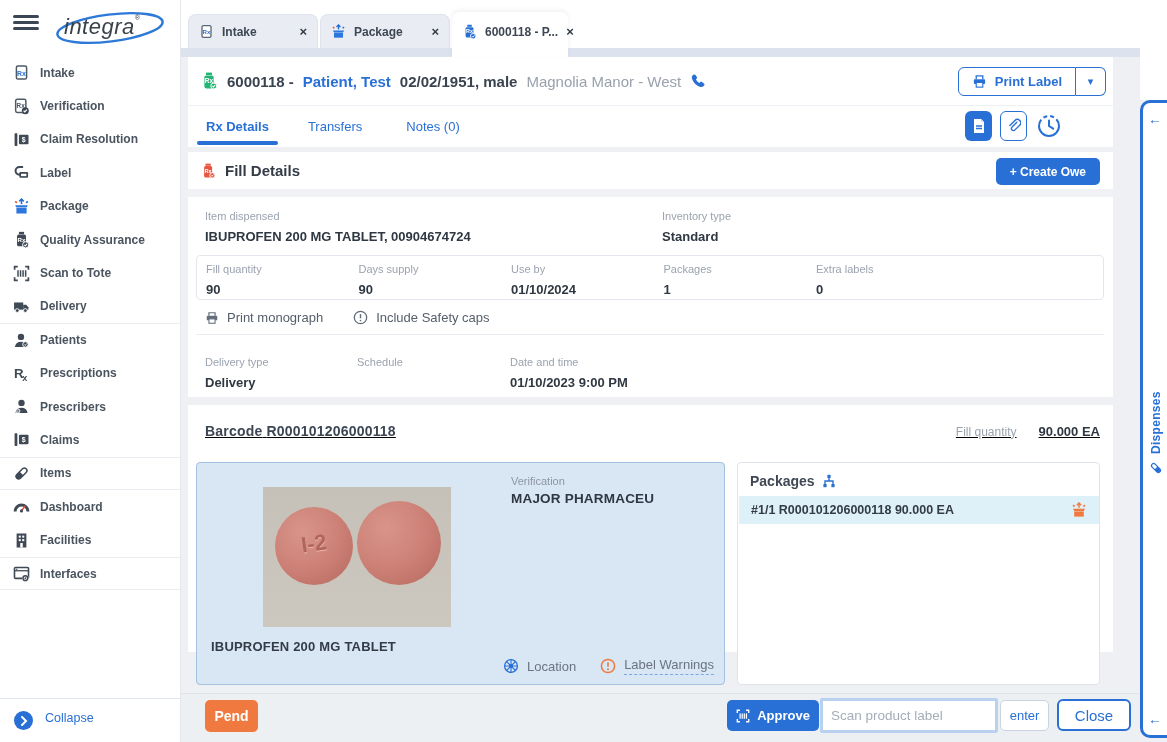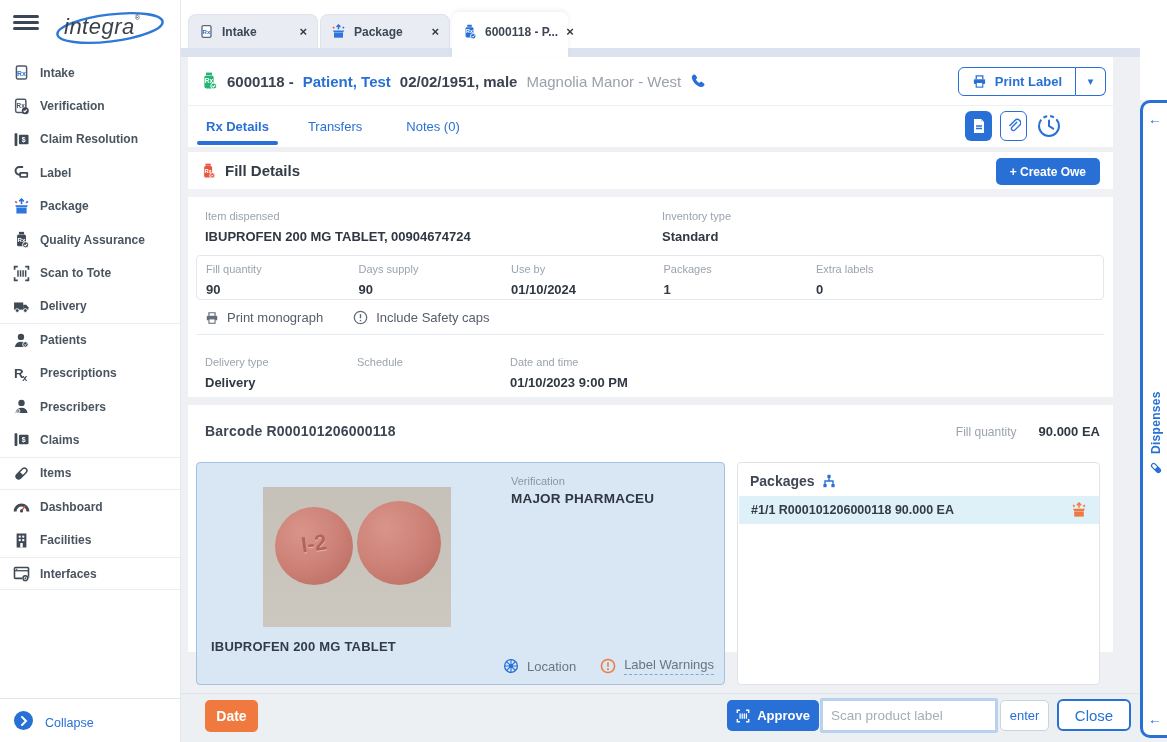--- a/index.html
+++ b/index.html
@@ -14,21 +14,21 @@
   .burger span { display:block; height:2.6px; background:#3b4754; border-radius:2px; margin-bottom:3.6px; }
   .logo { position:absolute; left:52px; top:6px; width:120px; height:40px; }
   .logo .swoosh { position:absolute; left:2px; top:3px; }
   .logo .word { position:absolute; left:12px; top:8px; font-size:22px; font-style:italic; color:#3a4149; letter-spacing:0.5px; }
   .logo .mark { font-size:7px; color:#3a4149; vertical-align:top; }
   .nav { position:absolute; left:0; top:56px; width:180px; }
   .nav-item { height:33.4px; display:flex; align-items:center; padding-left:13px; gap:10px; cursor:pointer; }
   .nav-item .lbl { font-size:12px; font-weight:bold; color:#4a545f; }
   .sep-top { border-top:1px solid #e9edf1; }
   .sep-bottom { border-bottom:1px solid #e9edf1; }
-  .collapse-row { position:absolute; left:0; bottom:12px; width:180px; padding:12px 0 0 14px; border-top:1px solid #dfe5ef; display:flex; align-items:flex-end; gap:12px; cursor:pointer; }
+  .collapse-row { position:absolute; left:0; bottom:12px; width:180px; padding:12px 0 0 14px; border-top:1px solid #dfe5ef; display:flex; align-items:flex-start; gap:12px; cursor:pointer; }
   .collapse-circle { width:19px; height:19px; border-radius:50%; background:#2970d6; display:flex; align-items:center; justify-content:center; }
   .collapse-row .lbl { font-size:12.5px; color:#2970d6; }
 
   
   .topbar { position:absolute; left:181px; top:0; width:986px; height:48px; background:#fff; }
   .tabstrip { position:absolute; left:181px; top:48px; width:986px; height:9px; background:#dce3ef; }
   .tabstrip-notch { position:absolute; left:271px; top:0; width:116px; height:9px; background:#fff; }
   .wtab { position:absolute; top:14px; height:34px; border-radius:8px 8px 0 0; background:#e9ecf2; border:1px solid #dfe3ec; border-bottom:none; display:flex; align-items:center; padding:0 10px; gap:8px; cursor:pointer; }
   .wtab .tlabel { font-size:12px; font-weight:bold; color:#3d4754; white-space:nowrap; }
   .wtab .tclose { margin-left:auto; font-size:13px; font-weight:bold; color:#2f3a46; cursor:pointer; line-height:1; }
@@ -66,21 +66,21 @@
   .row-dispensed { position:relative; height:55px; }
   .col-abs { position:absolute; top:13px; }
   .qty-box { position:absolute; left:8px; top:103px; width:908px; height:45px; border:1px solid #e3e7ed; border-radius:4px; display:flex; padding:7px 0 0 9px; }
   .qty-col { width:152.5px; }
   .mono-row { position:absolute; left:17px; top:158px; display:flex; align-items:center; gap:19px; }
   .mono-row .opt { display:flex; align-items:center; gap:8px; font-size:13px; color:#555e6b; cursor:pointer; }
   .mono-row .opt + .opt { margin-left:11px; }
   .fd-sep { position:absolute; left:8px; top:182px; width:908px; height:1px; background:#e8ebf0; }
   .row-delivery { position:absolute; left:0; top:191px; width:100%; height:54px; }
 
-  .cardC { position:absolute; left:188px; top:405px; width:925px; height:247px; background:#fff; }
+  .cardC { position:absolute; left:188px; top:405px; width:925px; height:247px; background:#fff;text-decoration:underline; }
   .bc-row { position:relative; height:52px; display:flex; align-items:center; padding:0 13px 0 17px; }
   .bc-title { font-size:14px; font-weight:bold; color:#3d4754; letter-spacing:0.2px; }
   .bc-right { margin-left:auto; font-size:12px; color:#9ba3af; }
   .bc-right b { font-size:13px; color:#2f3842; margin-left:22px; }
 
   .product-panel { position:absolute; left:8px; top:57px; width:529px; height:223px; background:#d9e6f3; border:1px solid #a3c1e0; border-radius:4px; }
   .pill-img { position:absolute; left:66px; top:24px; width:188px; height:140px; background:linear-gradient(180deg,#c6c1b8,#cdc8bf); overflow:hidden; }
   .pill { position:absolute; border-radius:50%; background:radial-gradient(circle at 35% 32%, #d9958b, #cb7f74 55%, #b76b60 95%); }
   .pill.p1 { left:12px; top:20px; width:78px; height:78px; }
   .pill.p2 { left:94px; top:14px; width:84px; height:84px; }
@@ -516,21 +516,21 @@
             <path d="M3.6 4.6L2.1 3.1" stroke="#f0793f" stroke-width="1.6"></path>
             <path d="M12.4 4.6l1.5-1.5" stroke="#f0793f" stroke-width="1.6"></path>
             <path d="M2 6.8h12l-1.2 2.2H3.2z" fill="#f0793f"></path>
             <rect x="3.2" y="9.4" width="9.6" height="5.2" fill="#f0793f"></rect>
           </svg>
       </div>
     </div>
   </div>
 
   <div class="footer">
-    <button class="pend-btn btn">Date</button>
+    <button class="pend-btn btn">Pend</button>
     <button class="approve-btn btn">
       <svg class="ic" width="14" height="14" viewBox="0 0 16 16">
           <path d="M1.5 4.5v-3h3M11.5 1.5h3v3M14.5 11.5v3h-3M4.5 14.5h-3v-3" fill="none" stroke="#fff" stroke-width="1.6"></path>
           <path d="M4.7 5v6M7.1 5v6M9.5 5v6M11.9 5v6" stroke="#fff" stroke-width="1.4"></path>
         </svg>
       <span>Approve</span>
     </button>
     <input class="scan-input" type="text" placeholder="Scan product label" style="">
     <button class="enter-btn btn">enter</button>
     <button class="close-btn btn">Close</button>

